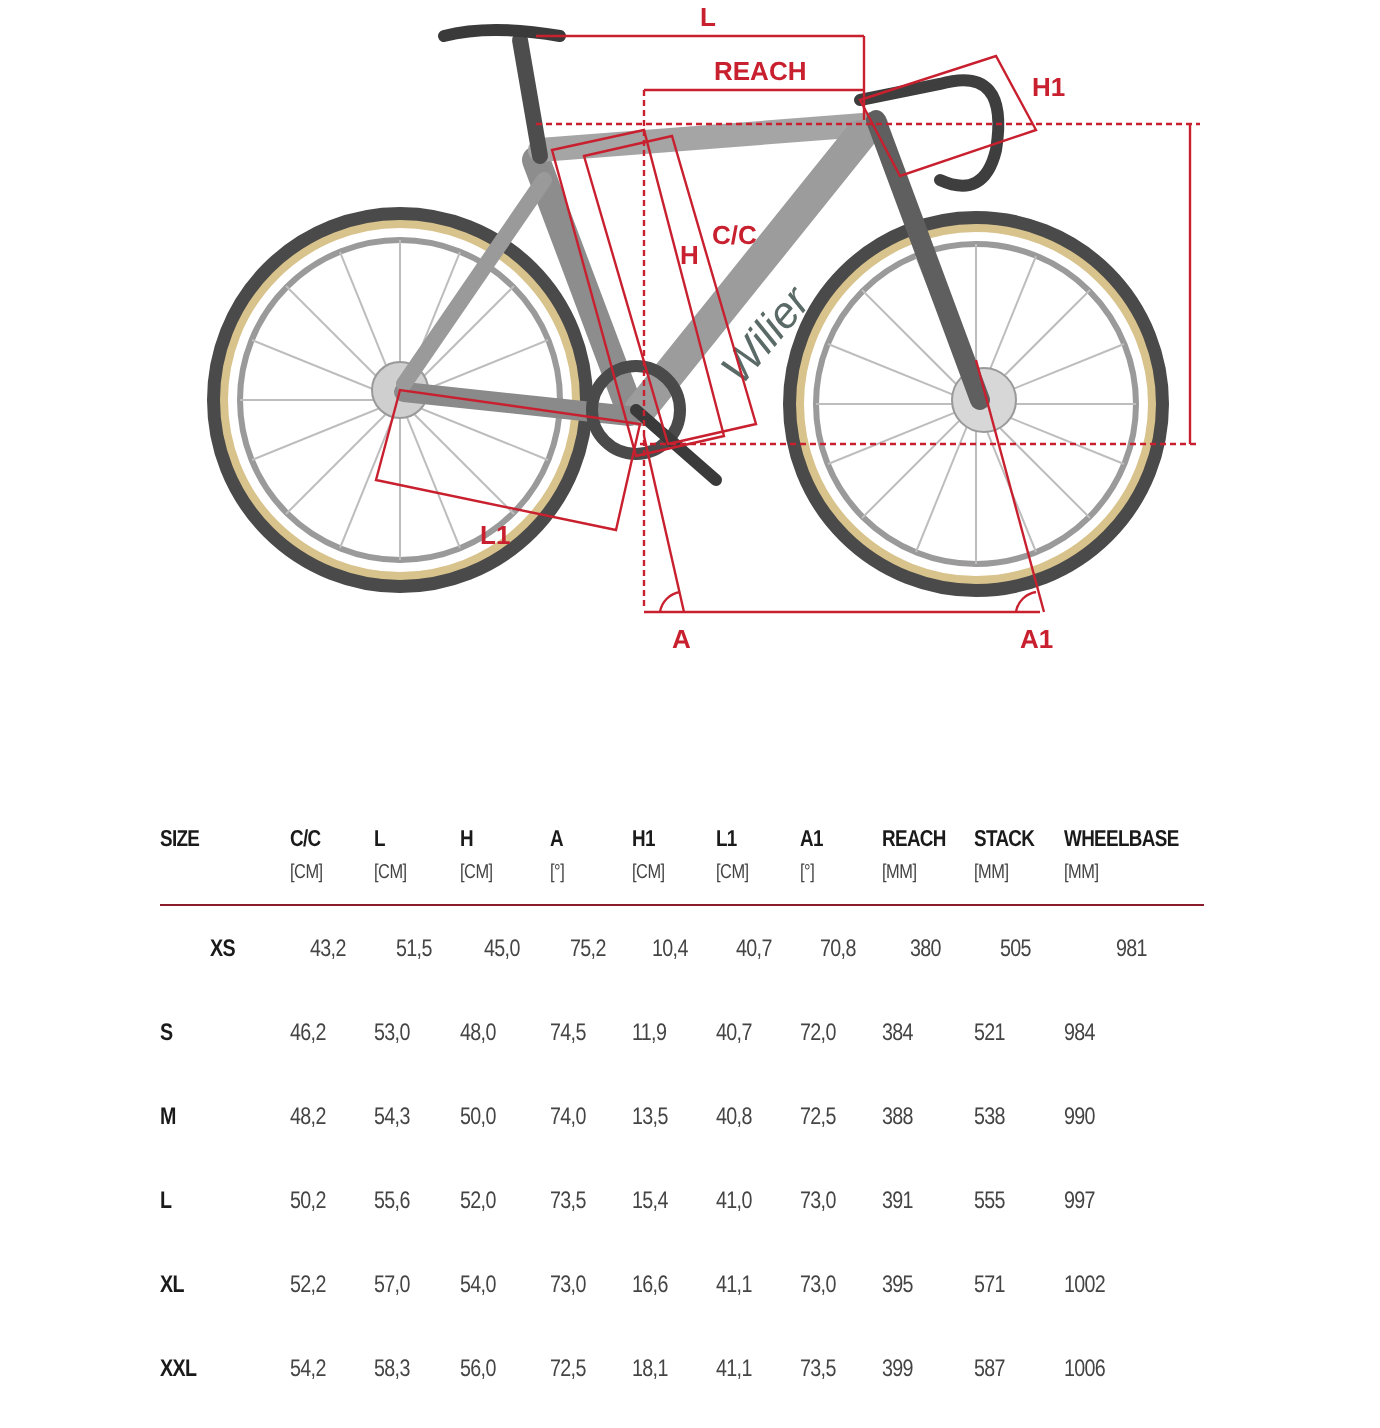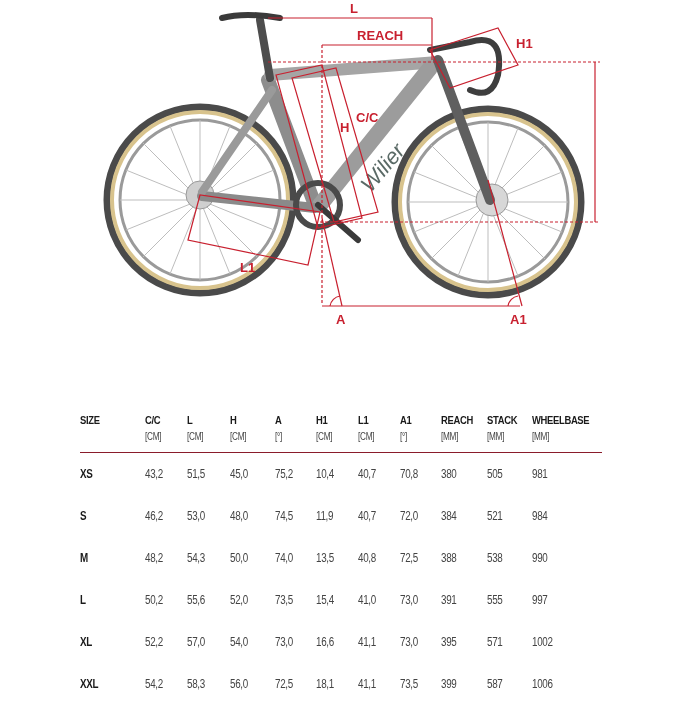--- a/index.html
+++ b/index.html
@@ -15,21 +15,21 @@
               color: #1a1a1a; letter-spacing: -0.4px; transform: scaleX(0.82); transform-origin: left;
               display: inline-block; height: 18px; line-height: 18px; }
   .hdr-unit { font-size: 10px; color: #444; letter-spacing: -0.3px; display: block; height: 16px;
               line-height: 16px; transform: scaleX(0.82); transform-origin: left; }
   .geo-table thead tr { border-bottom: 1.5px solid #8a1c2b; }
   .geo-table thead th { height: 42px; vertical-align: top; }
   .geo-table tbody td { height: 42px; vertical-align: middle; font-size: 12px; color: #444;
                         letter-spacing: -0.4px; }
   .geo-table tbody td span { display: inline-block; transform: scaleX(0.82); transform-origin: left; }
   .geo-table tbody td.size span { font-weight: bold; color: #1a1a1a; }
-  .geo-table tbody tr:first-child td { height: 42px; }
+  .geo-table tbody tr:first-child td { height: 42px; text-align: center; }
 </style>
 </head>
 <body>
 
 <div class="diagram">
   <svg viewBox="0 0 690 340" xmlns="http://www.w3.org/2000/svg">
 
     <g>
       <circle cx="200" cy="200" r="93" fill="none" stroke="#4a4a4a" stroke-width="7"></circle>
       <circle cx="200" cy="200" r="88" fill="none" stroke="#d8c38d" stroke-width="4"></circle>

